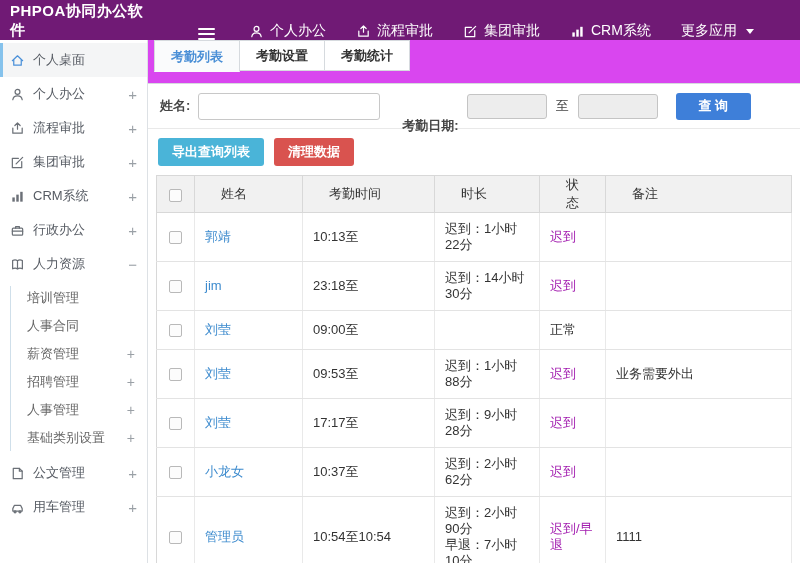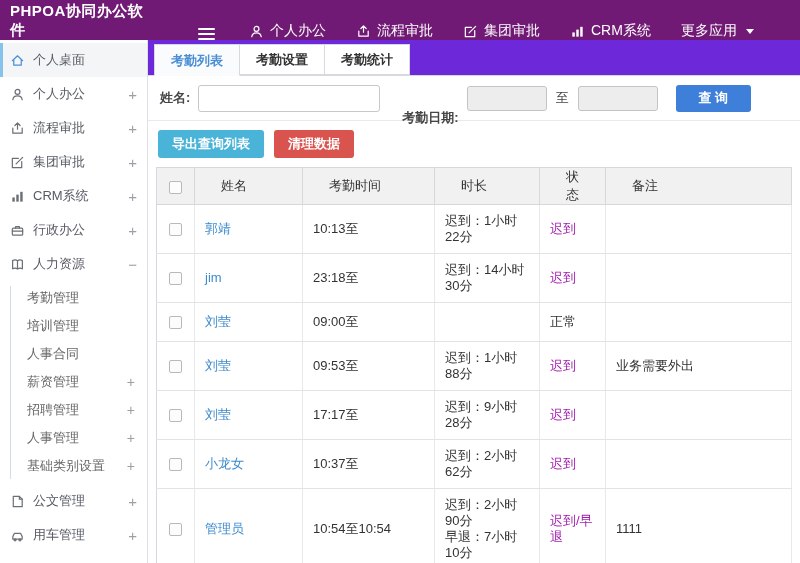--- a/index.html
+++ b/index.html
@@ -27,21 +27,21 @@
   .side-item.active .icn{color:#4a90d9;}
   .side-label{flex:1;}
   .expand{color:#9aa0a6;font-size:15px;font-weight:300;line-height:1;}
   .submenu{position:relative;padding:3px 0 4px;}
   .submenu:before{content:"";position:absolute;left:10px;top:5px;bottom:5px;width:1px;background:#cfdfea;}
   .sub-item{height:28px;display:flex;align-items:center;padding:0 12px 0 27px;font-size:13px;color:#666;cursor:pointer;}
   .sub-item .expand{font-size:14px;}
 
   
   .main{flex:1;display:flex;flex-direction:column;overflow:hidden;background:#fff;}
-  .tabstrip{height:36px;background:#6d28d9;border-bottom:1px solid #d6dade;display:flex;align-items:flex-end;padding-left:6px;flex-shrink:0;}
+  .tabstrip{height:44px;background:#d946ef;border-bottom:1px solid #d6dade;display:flex;align-items:flex-start;padding-left:6px;flex-shrink:0;}
   .tab{height:31px;line-height:30px;padding:0 16px;font-size:13px;font-weight:bold;color:#333;background:#fff;
     border:1px solid #d6dade;cursor:pointer;text-align:center;}
   .tab + .tab{margin-left:-1px;}
   .tab.active{color:#4a8fd6;background:#fafbfc;height:32px;line-height:31px;margin-bottom:-1px;border-bottom-color:#fafbfc;}
 
   .formrow{height:45px;border-bottom:1px solid #e9e9e9;display:flex;align-items:center;padding-left:12px;flex-shrink:0;}
   .form-label{font-size:13px;font-weight:bold;color:#454545;margin-right:8px;white-space:nowrap;}
   .date-group-label{margin-left:22px;margin-top:40px;}
   .text-input{width:182px;height:27px;border:1px solid #c8c8c8;border-radius:3px;padding:0 6px;font-size:13px;outline:none;}
   .date-input{width:80px;height:25px;border:1px solid #c4c4c4;border-radius:3px;background:#ededed;padding:0 6px;font-size:13px;outline:none;}
@@ -184,23 +184,20 @@
       <div class="side-item">
         <span class="icn">
           <svg viewBox="0 0 16 16" fill="none" stroke="currentColor" stroke-width="1.3" stroke-linecap="round" stroke-linejoin="round">
             <path d="M8 4C6.7 2.9 4.2 2.9 2.8 3.8v8.8c1.4-.9 3.9-.9 5.2.2 1.3-1.1 3.8-1.1 5.2-.2V3.8C11.8 2.9 9.3 2.9 8 4zM8 4v8.8"></path>
           </svg>
         </span>
         <span class="side-label">人力资源</span>
         <span class="expand">−</span>
       </div>
       <div class="submenu">
-        <div class="sub-item">
-          <span class="side-label">考勤管理</span>
-        </div>
         <div class="sub-item">
           <span class="side-label">培训管理</span>
         </div>
         <div class="sub-item">
           <span class="side-label">人事合同</span>
         </div>
         <div class="sub-item">
           <span class="side-label">薪资管理</span>
           <span class="expand">+</span>
         </div>

